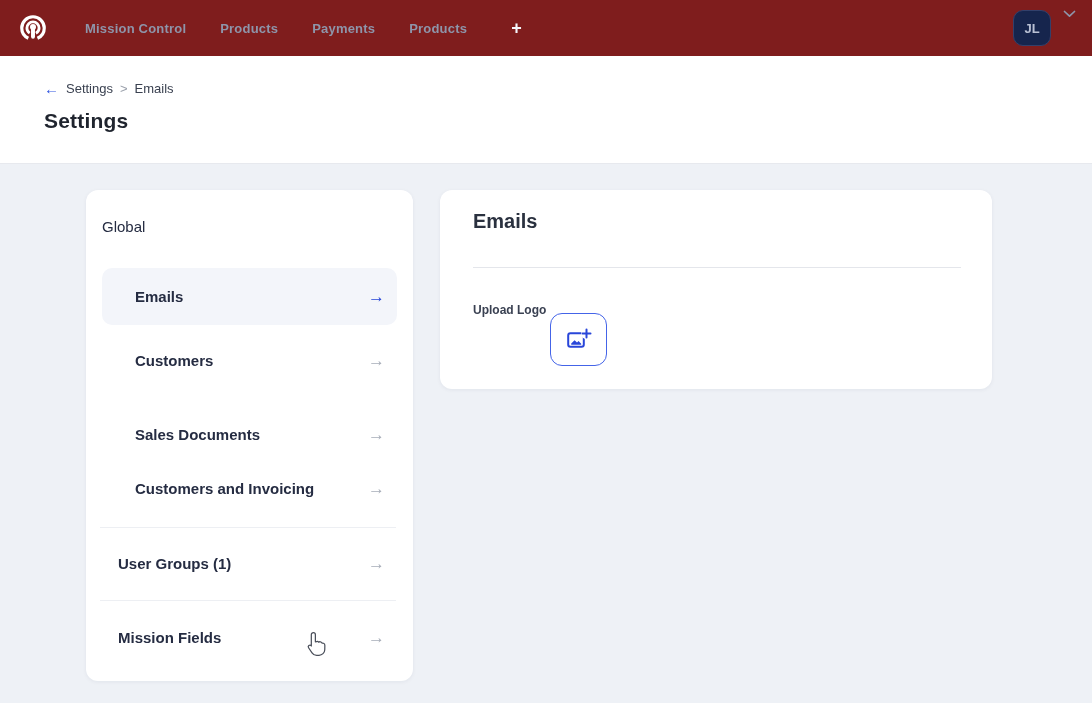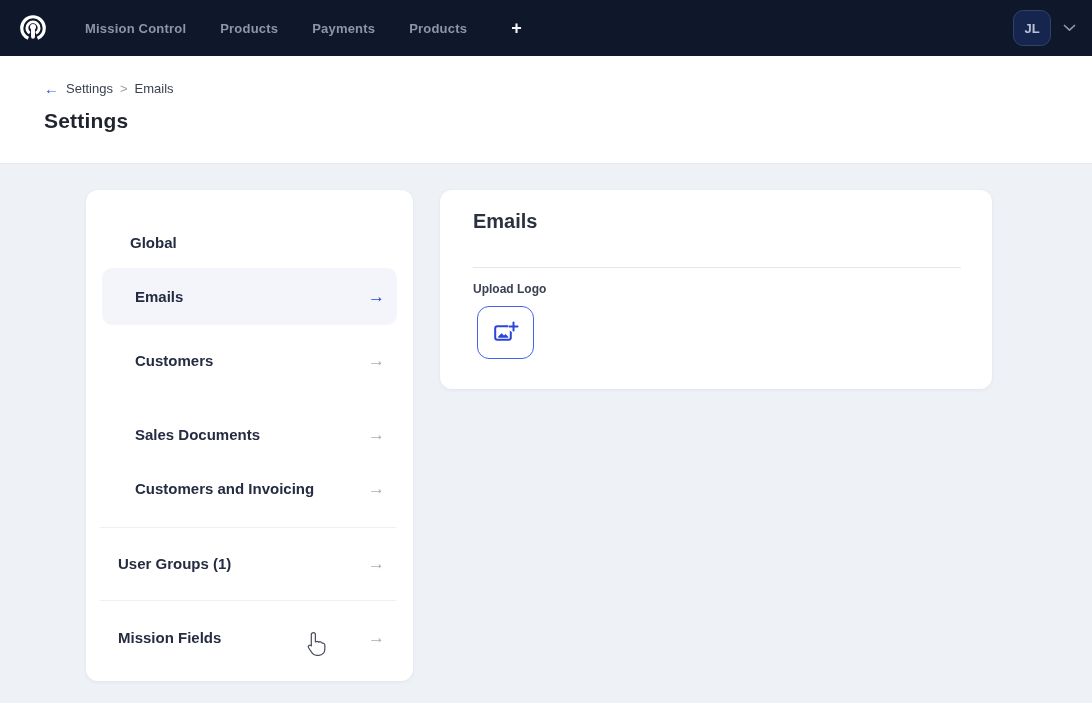--- a/index.html
+++ b/index.html
@@ -3,30 +3,30 @@
 <meta charset="utf-8">
 <style>
   * { margin:0; padding:0; box-sizing:border-box; }
   html,body { width:1092px; height:703px; }
   body { font-family:"Liberation Sans", sans-serif; background:#ffffff; overflow:hidden; }
   .screen { position:relative; width:1092px; height:703px; }
 
   
   .topnav {
     position:absolute; top:0; left:0; width:1092px; height:56px;
-    background:#0f172a; display:flex; align-items:center; padding:0 16px;
+    background:#7f1d1d; display:flex; align-items:center; padding:0 16px;
   }
   .logo { width:30px; height:30px; margin-left:2px; cursor:pointer; flex:0 0 auto; }
   .mainnav { display:flex; align-items:center; gap:34px; margin-left:37px; }
   .navitem {
     color:#8e95aa; font-size:13px; font-weight:700; text-decoration:none;
     letter-spacing:.2px; cursor:pointer; white-space:nowrap;
   }
   .nav-plus { color:#f4f6fb; font-size:18px; font-weight:600; margin-left:10px; cursor:pointer; line-height:1; }
-  .nav-right { margin-left:auto; display:flex; align-items:center; }
+  .nav-right { margin-left:auto; display:flex; }
   .avatar {
     width:38px; height:36px; border-radius:10px; background:#16254d;
     border:1px solid #32406b; color:#b9c0d4; font-size:13px; font-weight:600;
     display:flex; align-items:center; justify-content:center; cursor:pointer;
   }
   .chev { margin-left:12px; display:flex; cursor:pointer; }
 
   
   .page-header {
     position:absolute; top:56px; left:0; width:1092px; height:108px;
@@ -41,38 +41,38 @@
 
   
   .content {
     position:absolute; top:164px; left:0; width:1092px; height:539px;
     background:#eef1f6;
   }
   .card { background:#ffffff; border-radius:12px; box-shadow:0 1px 4px rgba(20,30,70,.06); position:absolute; }
 
   
   .sidebar { left:86px; top:26px; width:327px; height:491px; }
-  .group-label { position:absolute; left:44px; top:28px; font-size:15px; font-weight:700; color:#252c42;margin-top:16px; }
+  .group-label { position:absolute; left:16px; top:28px; font-size:15px; font-weight:400; color:#252c42; }
   .srow {
     position:absolute; left:16px; width:295px; height:57px;
     display:flex; align-items:center; justify-content:space-between;
     padding:0 12px 0 33px; border-radius:10px; cursor:pointer;
   }
   .srow.toplevel { padding-left:16px;text-align:right; }
   .srow.active { background:#f3f5fa; }
   .srow-label { font-size:15px; font-weight:600; color:#252c42; }
   .arrow { font-size:17px; color:#a7adb8; line-height:1; }
   .arrow.active-arrow { color:#2443d6; }
   .sdivider { position:absolute; left:14px; width:296px; height:1px; background:#edeff3; }
 
   
   .panel { left:440px; top:26px; width:552px; height:199px; }
   .panel-title { position:absolute; left:33px; top:20px; font-size:20px; font-weight:700; color:#2a313f; }
   .panel-divider { position:absolute; left:33px; right:31px; top:77px; height:1px; background:#e4e6eb; }
-  .field-col { position:absolute; top:92px; display:flex; flex-direction:column; }
+  .field-col { position:absolute; top:113px; display:flex; flex-direction:row; }
   .col-logo { left:33px; }
   .col-color { left:153px; }
   .field-label { font-size:12px; font-weight:700; color:#3a4152; }
   .upload-btn {
     margin-top:10px; margin-left:4px; width:57px; height:53px;
     border:1.5px solid #4464e8; border-radius:12px; background:#ffffff;
     display:flex; align-items:center; justify-content:center; cursor:pointer;
   }
   .color-swatch { margin-top:9px; margin-left:10px; width:55px; height:56px; border-radius:14px; cursor:pointer; }
 

